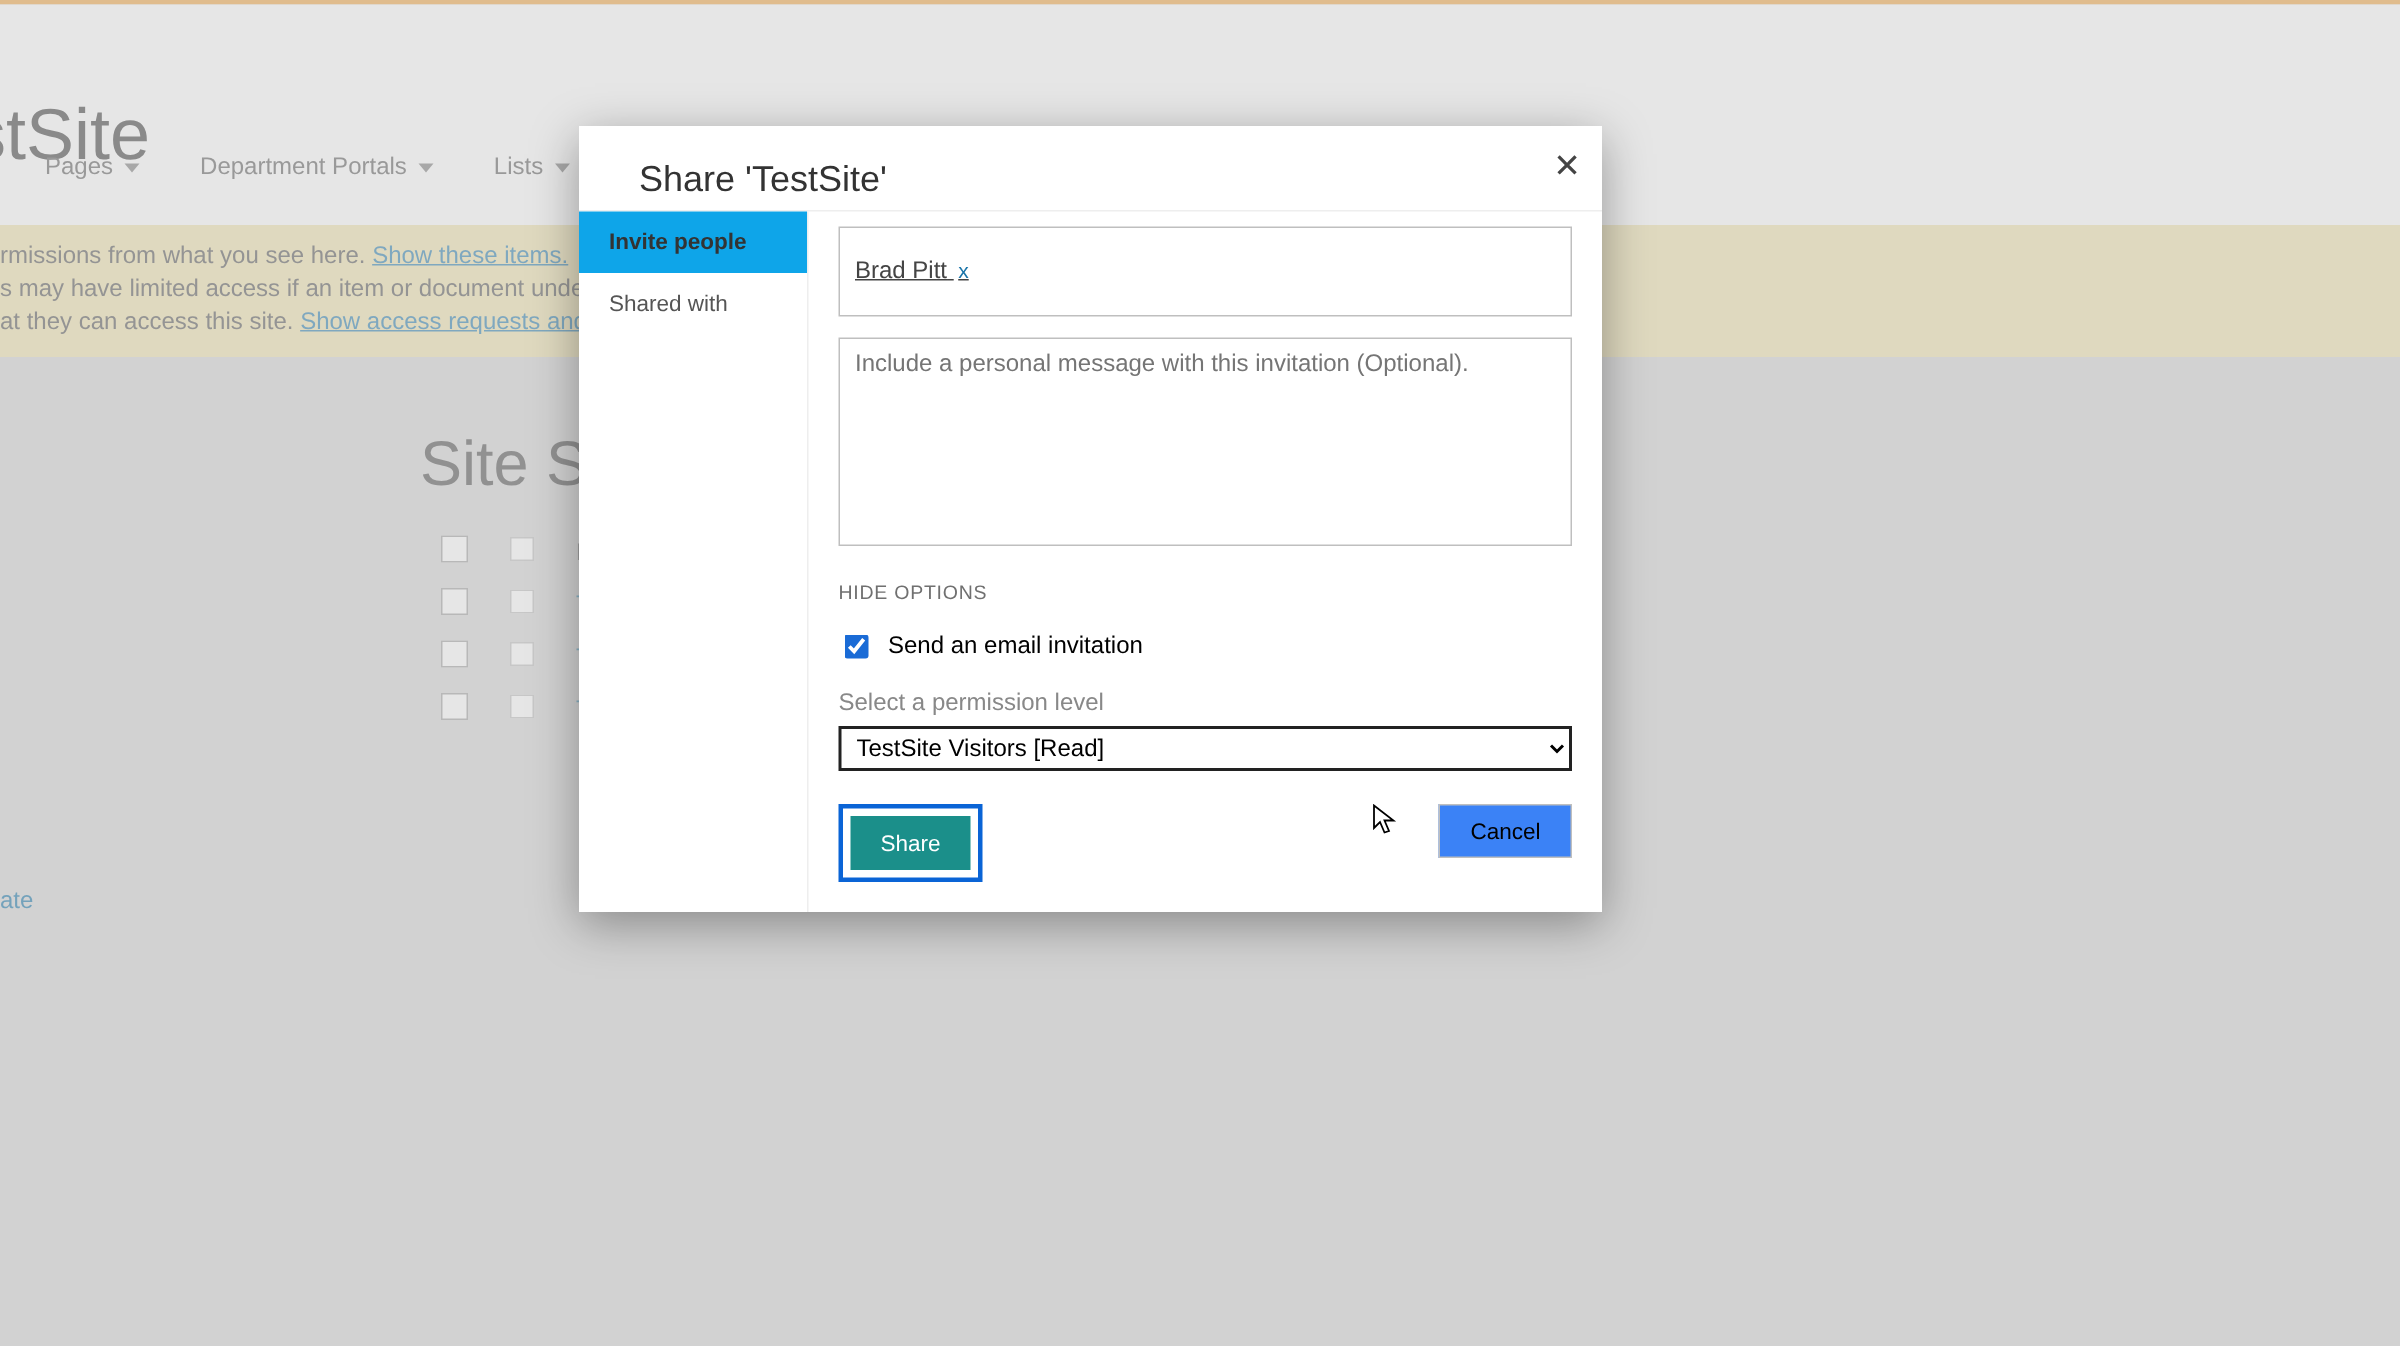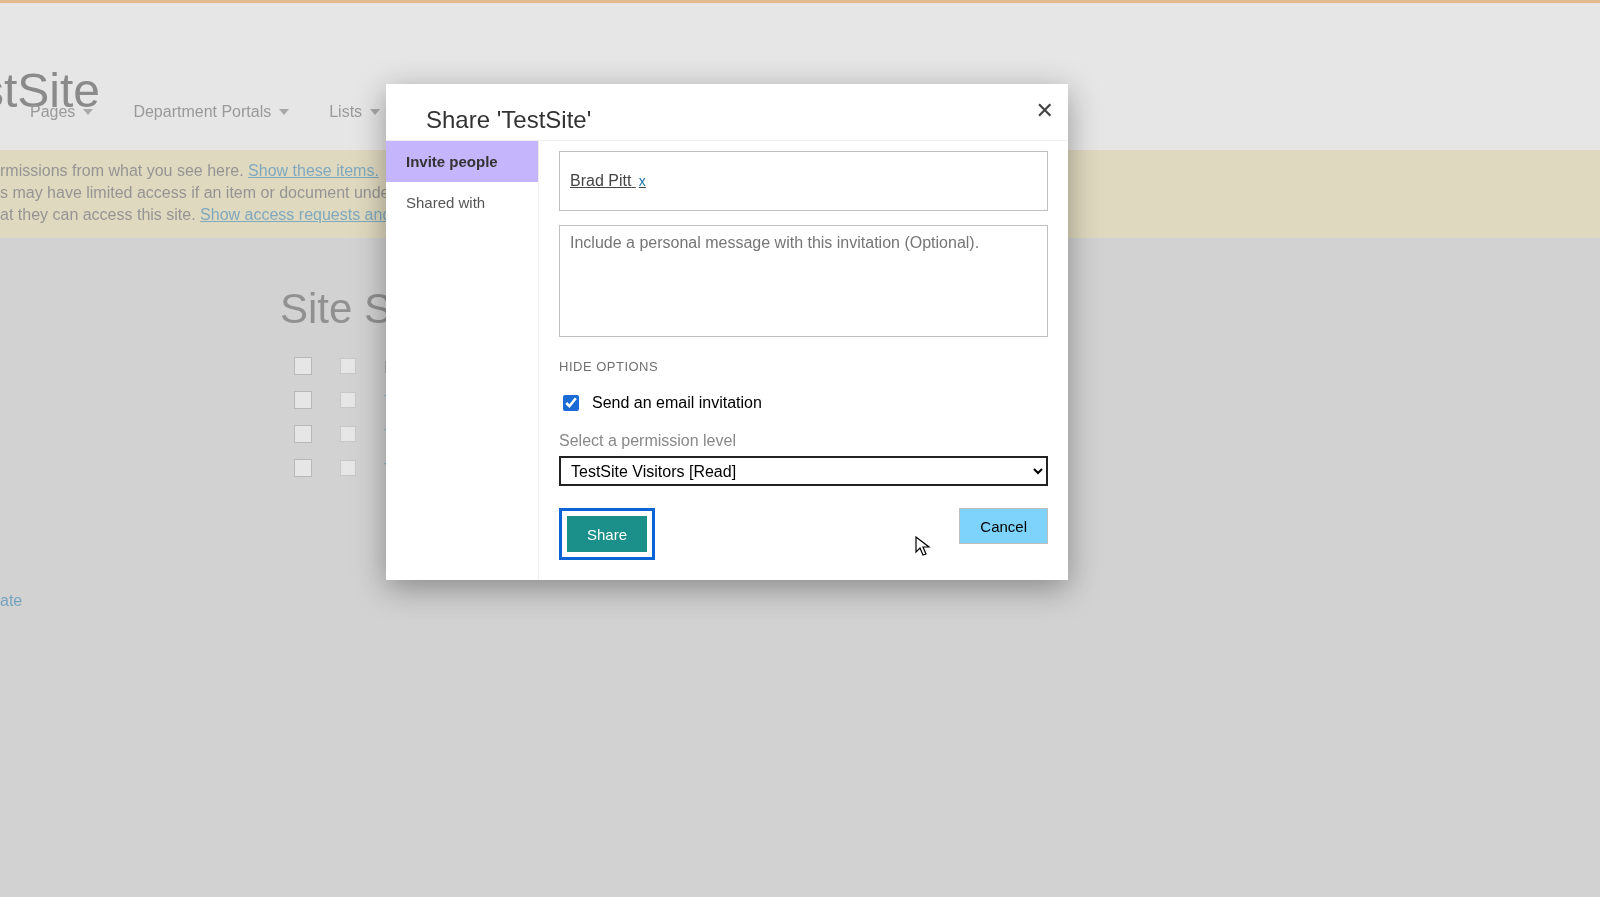--- a/index.html
+++ b/index.html
@@ -27,33 +27,33 @@
 
 
 .dialog{position:absolute;left:386px;top:84px;width:682px;background:#fff;box-shadow:0 8px 30px rgba(0,0,0,.35)}
 .dlg-close{position:absolute;right:14px;top:14px;font-size:22px;color:#444;cursor:pointer;font-weight:300}
 .dlg-title{font-size:24px;font-weight:300;color:#333;padding:22px 40px 6px}
 .dlg-sub{padding:0 26px 16px;font-size:14px;color:#666}
 .dlg-sub .lots{color:#1b75a9}
 .dlg-body{display:flex;border-top:1px solid #eee}
 .dlg-left{width:152px;border-right:1px solid #eee;min-height:400px}
 .dlg-tab{padding:12px 20px;font-size:15px;color:#555;cursor:pointer}
-.dlg-tab.active{background:#c4b5fd;font-weight:600;color:#333}
+.dlg-tab.active{background:#0ea5e9;font-weight:600;color:#333}
 .dlg-right{flex:1;padding:10px 20px 20px}
 .people-box{width:100%;min-height:50px;border:1px solid #bfbfbf;padding:20px 10px;box-sizing:border-box;margin-bottom:14px}
 .people-chip{color:#444;text-decoration:underline;font-size:16px}
 .people-chip .x{color:#1b75a9;text-decoration:none;margin-left:3px;font-size:14px}
-.msg-box{width:100%;height:112px;border:1px solid #bfbfbf;padding:8px 10px;box-sizing:border-box;font-family:inherit;font-size:16px;color:#333;resize:none;margin-bottom:18px}
+.msg-box{width:100%;height:139px;border:1px solid #bfbfbf;padding:8px 10px;box-sizing:border-box;font-family:inherit;font-size:16px;color:#333;resize:none;margin-bottom:18px}
 .hide-opts{font-size:13px;letter-spacing:.5px;color:#707070;margin-bottom:18px;cursor:pointer}
 .chk-row{display:flex;align-items:center;gap:10px;margin-bottom:18px}
 .chk{width:16px;height:16px;accent-color:#1a6bd6}
 .perm-label{color:#888;font-size:16px;margin-bottom:6px}
 .perm-select{width:100%;height:30px;border:2px solid #222;font-size:16px;padding:2px 6px;background:#fff}
 .dlg-actions{display:flex;justify-content:space-between;gap:12px;margin-top:22px}
-.btn{height:36px;padding:0 20px;font-size:15px;border:1px solid #bfbfbf;background:#7dd3fc;cursor:pointer}
+.btn{height:36px;padding:0 20px;font-size:15px;border:1px solid #bfbfbf;background:#3b82f6;cursor:pointer}
 .btn-share{background:#1b8f8a;color:#fff;border:none}
 .btn-share-wrap{padding:5px;border:3px solid #0a64d6;display:inline-flex}
 .cursor{position:absolute;left:915px;top:536px;pointer-events:none}
 .cursor svg{width:18px;height:22px}
 </style>
 </head>
 <body>
 
 <div class="app">
   <div class="orange-strip"></div>

